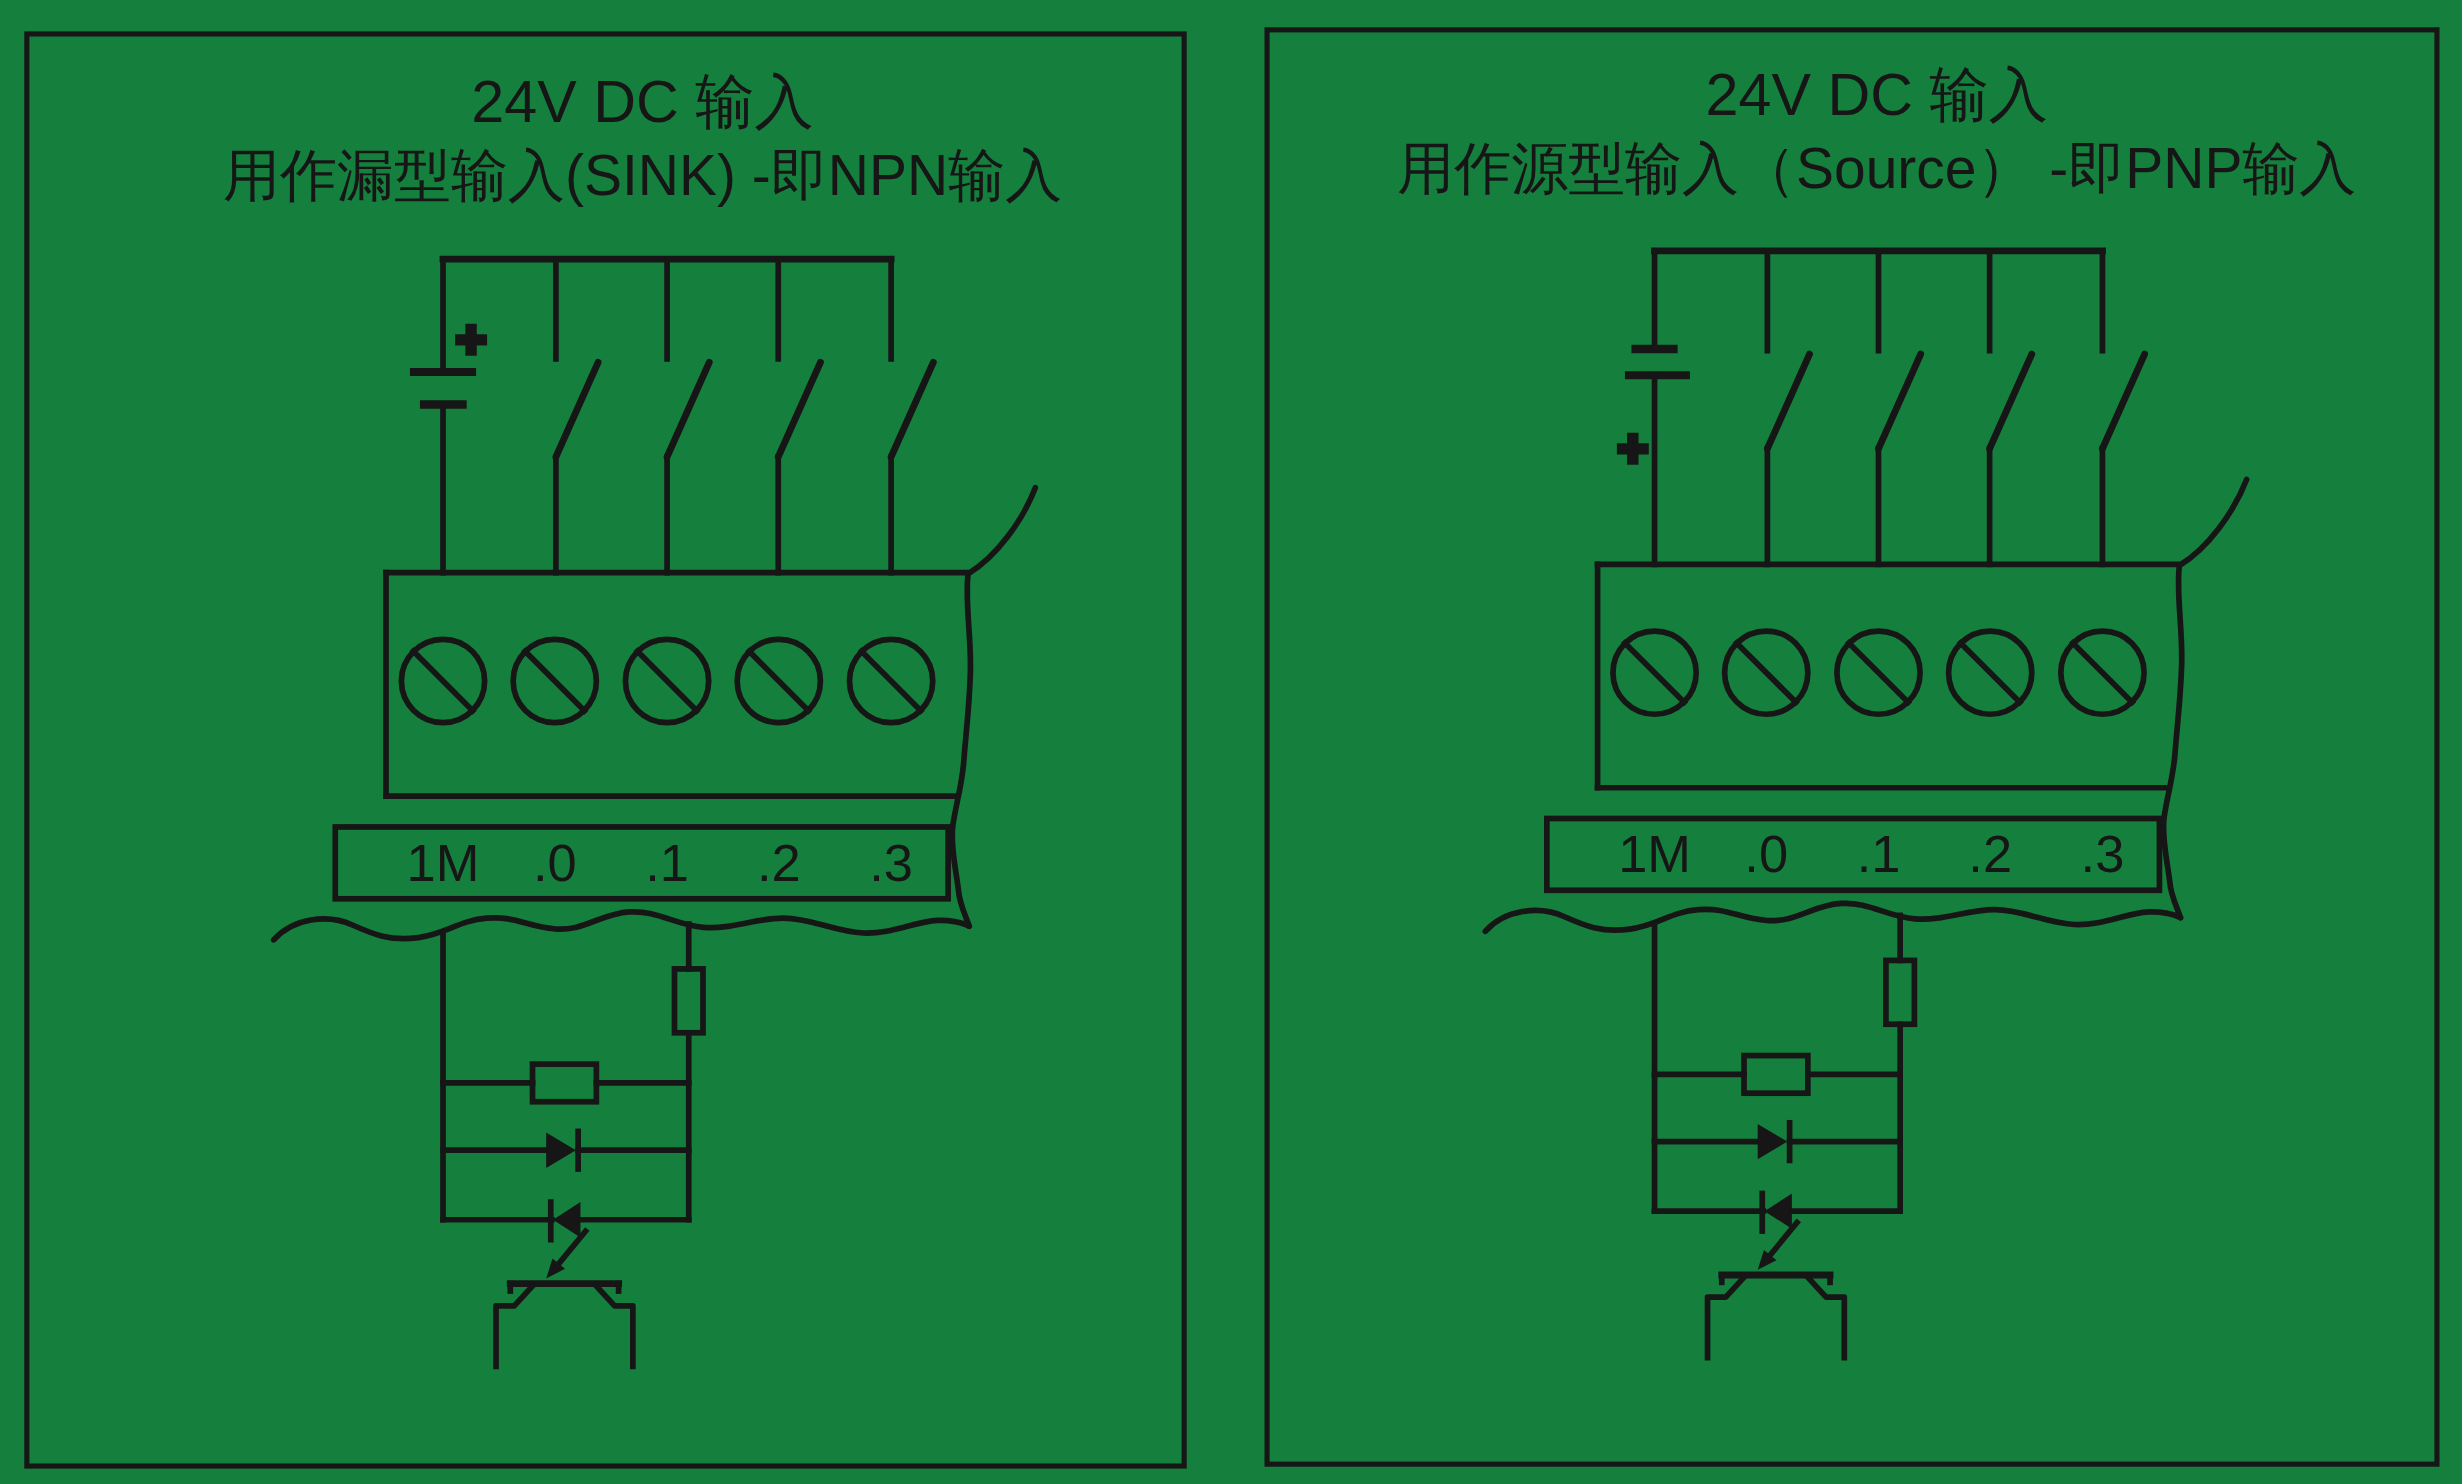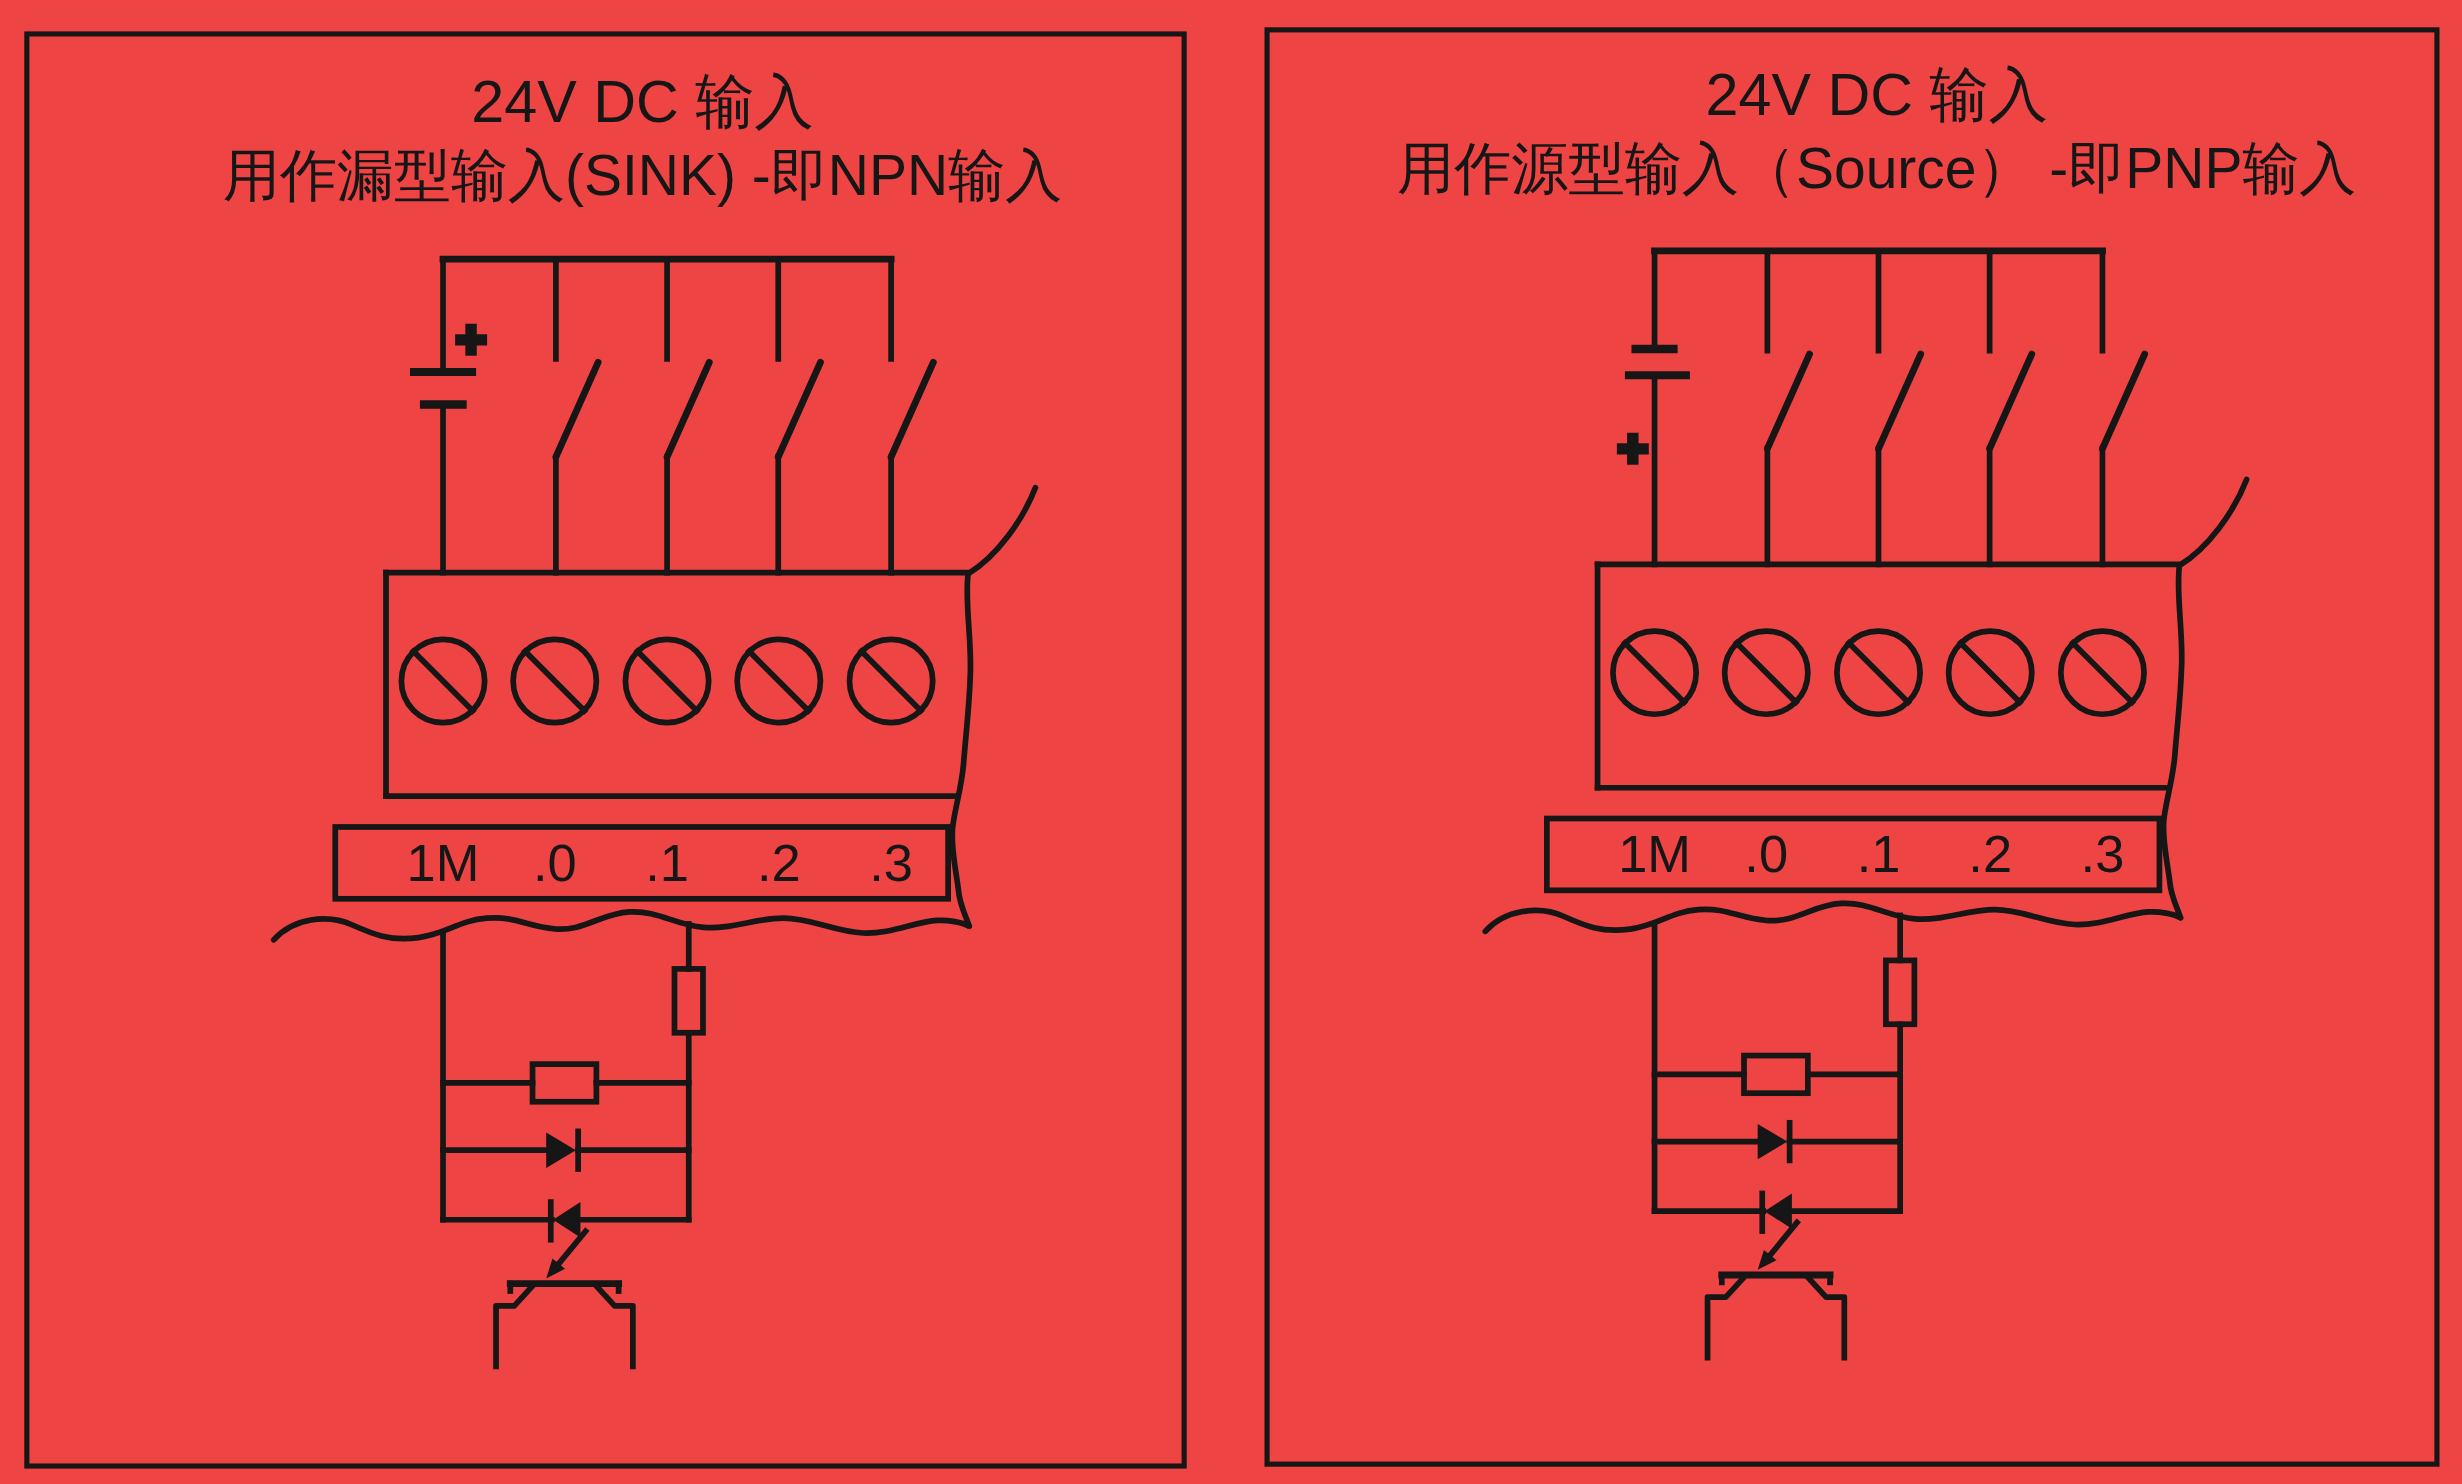--- a/index.html
+++ b/index.html
@@ -1,17 +1,17 @@
 <!DOCTYPE html>
 <html style="font-size:9px"><head>
 <meta charset="utf-8">
 <style>
   html,body{margin:0;padding:0;background:#ffffff;}
   body{width:2462px;height:1484px;position:relative;font-family:"Liberation Sans",sans-serif;}
-  .canvas{position:absolute;inset:0;background:#ef4444;}
+  .canvas{position:absolute;inset:0;background:#15803d;}
   svg{position:absolute;overflow:visible;}
   #panel-left{left:24px;top:31px;}
   #panel-right{left:1264px;top:27px;}
   .ink-stroke{stroke:#161616;fill:none;}
   .ink-fill{fill:#161616;stroke:none;}
   text{fill:#161616;}
   .title-1{font-size:104px;font-weight:500;}
   .title-2{font-size:100px;font-weight:500;}
   .term-label{font-size:92px;font-weight:500;}
   .plus-label{font-size:92px;font-weight:600;}

